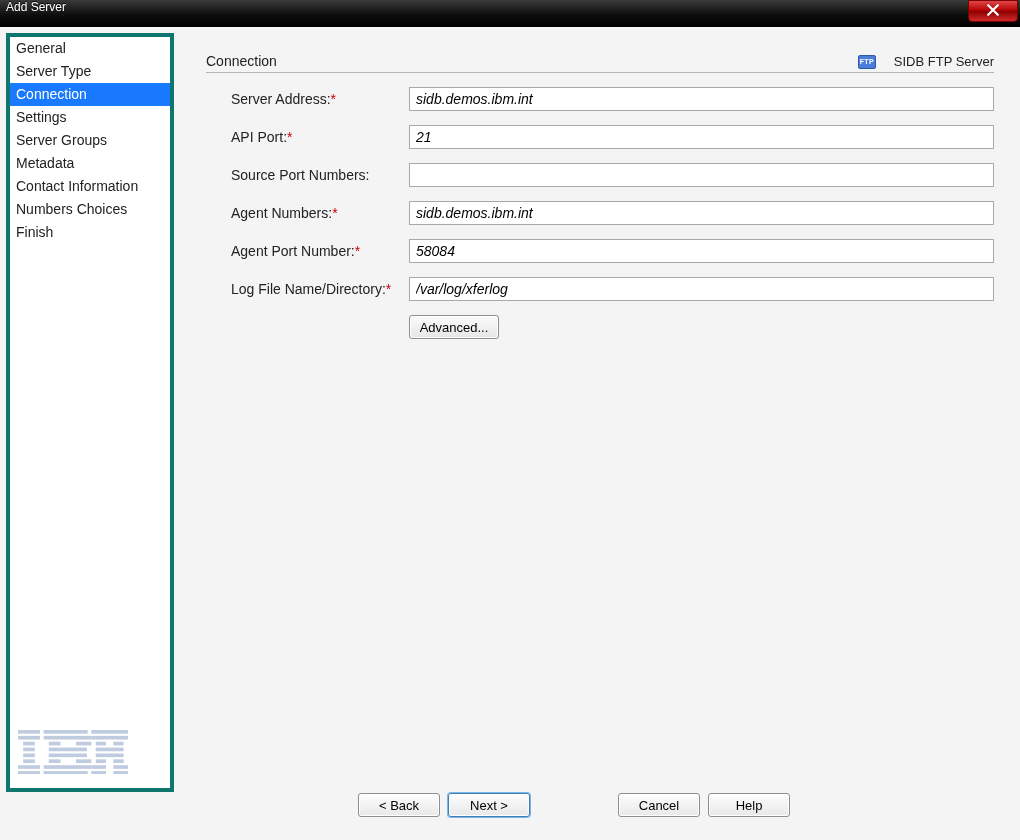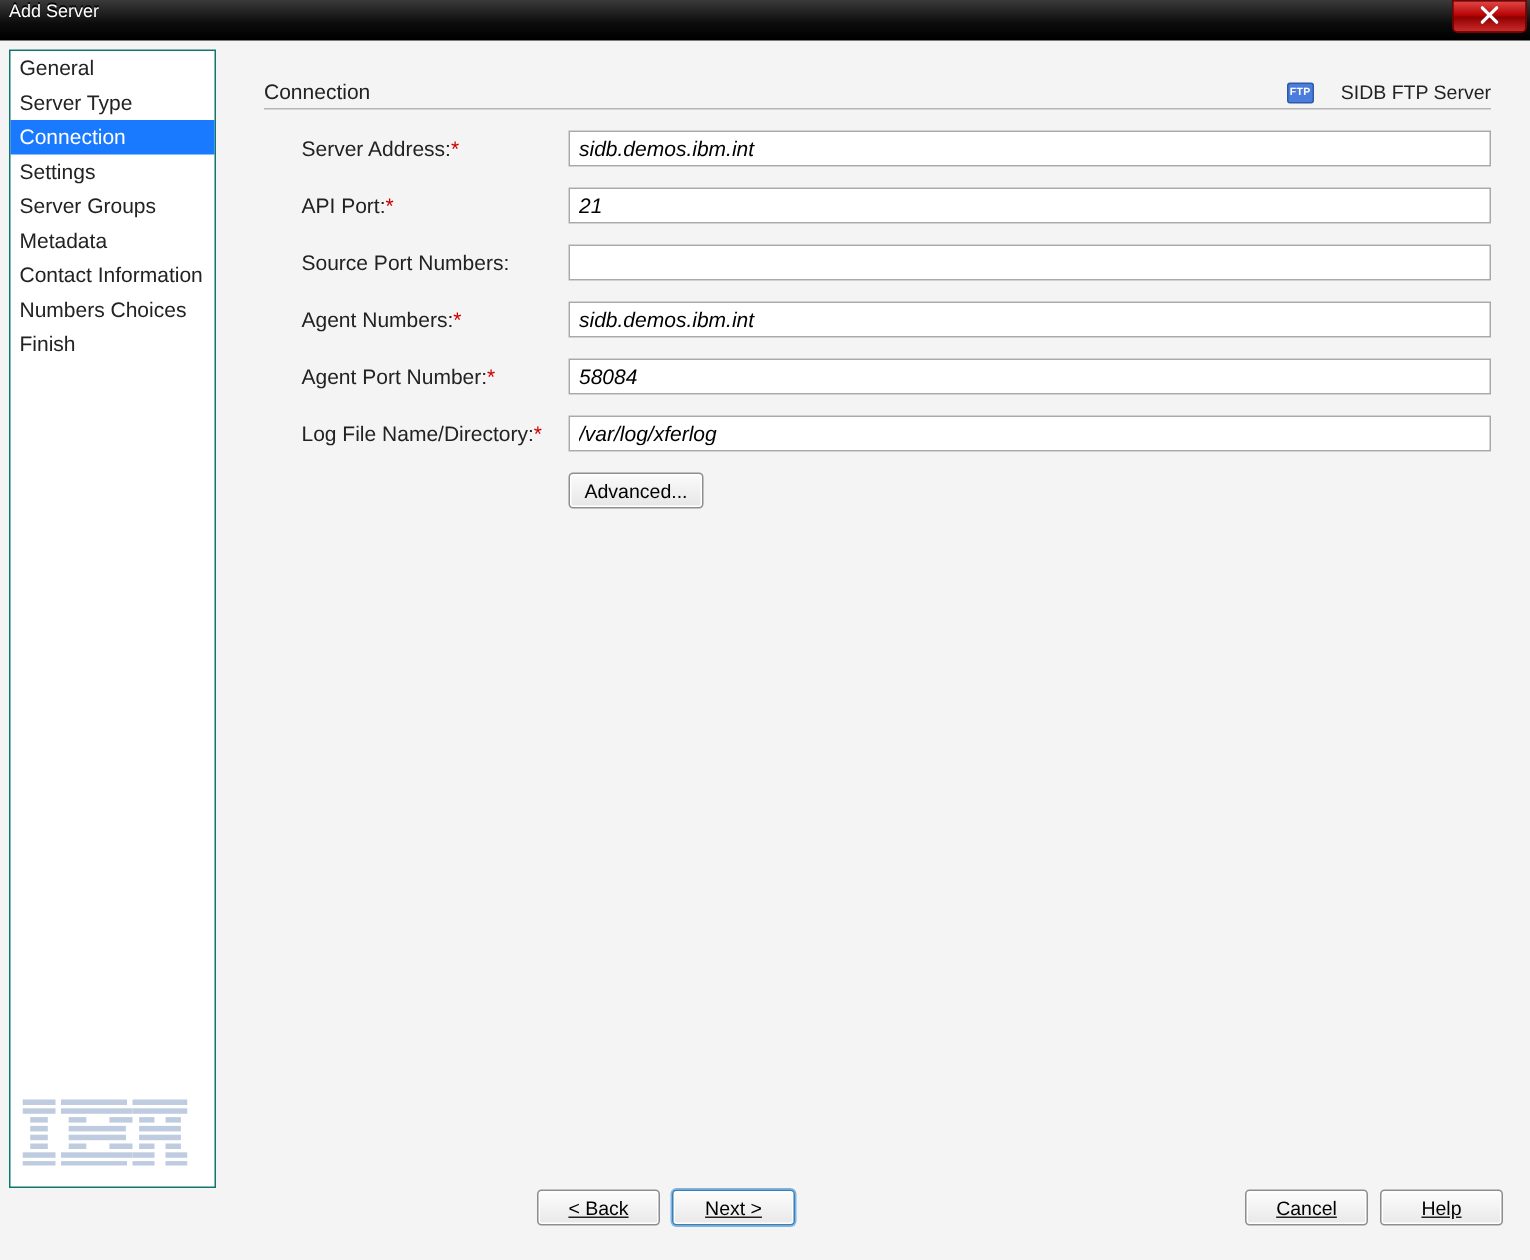--- a/index.html
+++ b/index.html
@@ -50,23 +50,23 @@
   }
   .content-row {
     flex: 1;
     display: flex;
     padding: 6px 6px 0 6px;
     gap: 12px;
   }
 
   
   .sidebar {
-    width: 138px;
+    width: 168px;
     background: #fff;
-    border: 1px solid #0f766e;
+    border: 4px solid #0f766e;
     display: flex;
     flex-direction: column;
     justify-content: space-between;
     padding: 0;
     box-shadow: inset 0 0 0 1px #fff;
   }
   .nav-list { list-style: none; margin: 0; padding: 0; }
   .nav-item {
     padding: 2px 6px;
     font-size: 14px;
@@ -143,24 +143,23 @@
     border-radius: 3px;
     cursor: pointer;
     box-shadow: inset 0 0 0 1px #fff;
   }
 
   
   .footer {
     height: 48px;
     display: flex;
     align-items: center;
-    justify-content: space-between;
+    justify-content: flex-start;
     gap: 8px;
     padding: 0 18px 22px 18px;
-    text-decoration: underline;
   }
   .wiz-btn {
     min-width: 82px;
     height: 24px;
     font-size: 13px;
     border: 1px solid #8e8e8e;
     background: linear-gradient(#fdfdfd, #e8e8e8);
     border-radius: 3px;
     cursor: pointer;
     box-shadow: inset 0 0 0 1px #fff;

